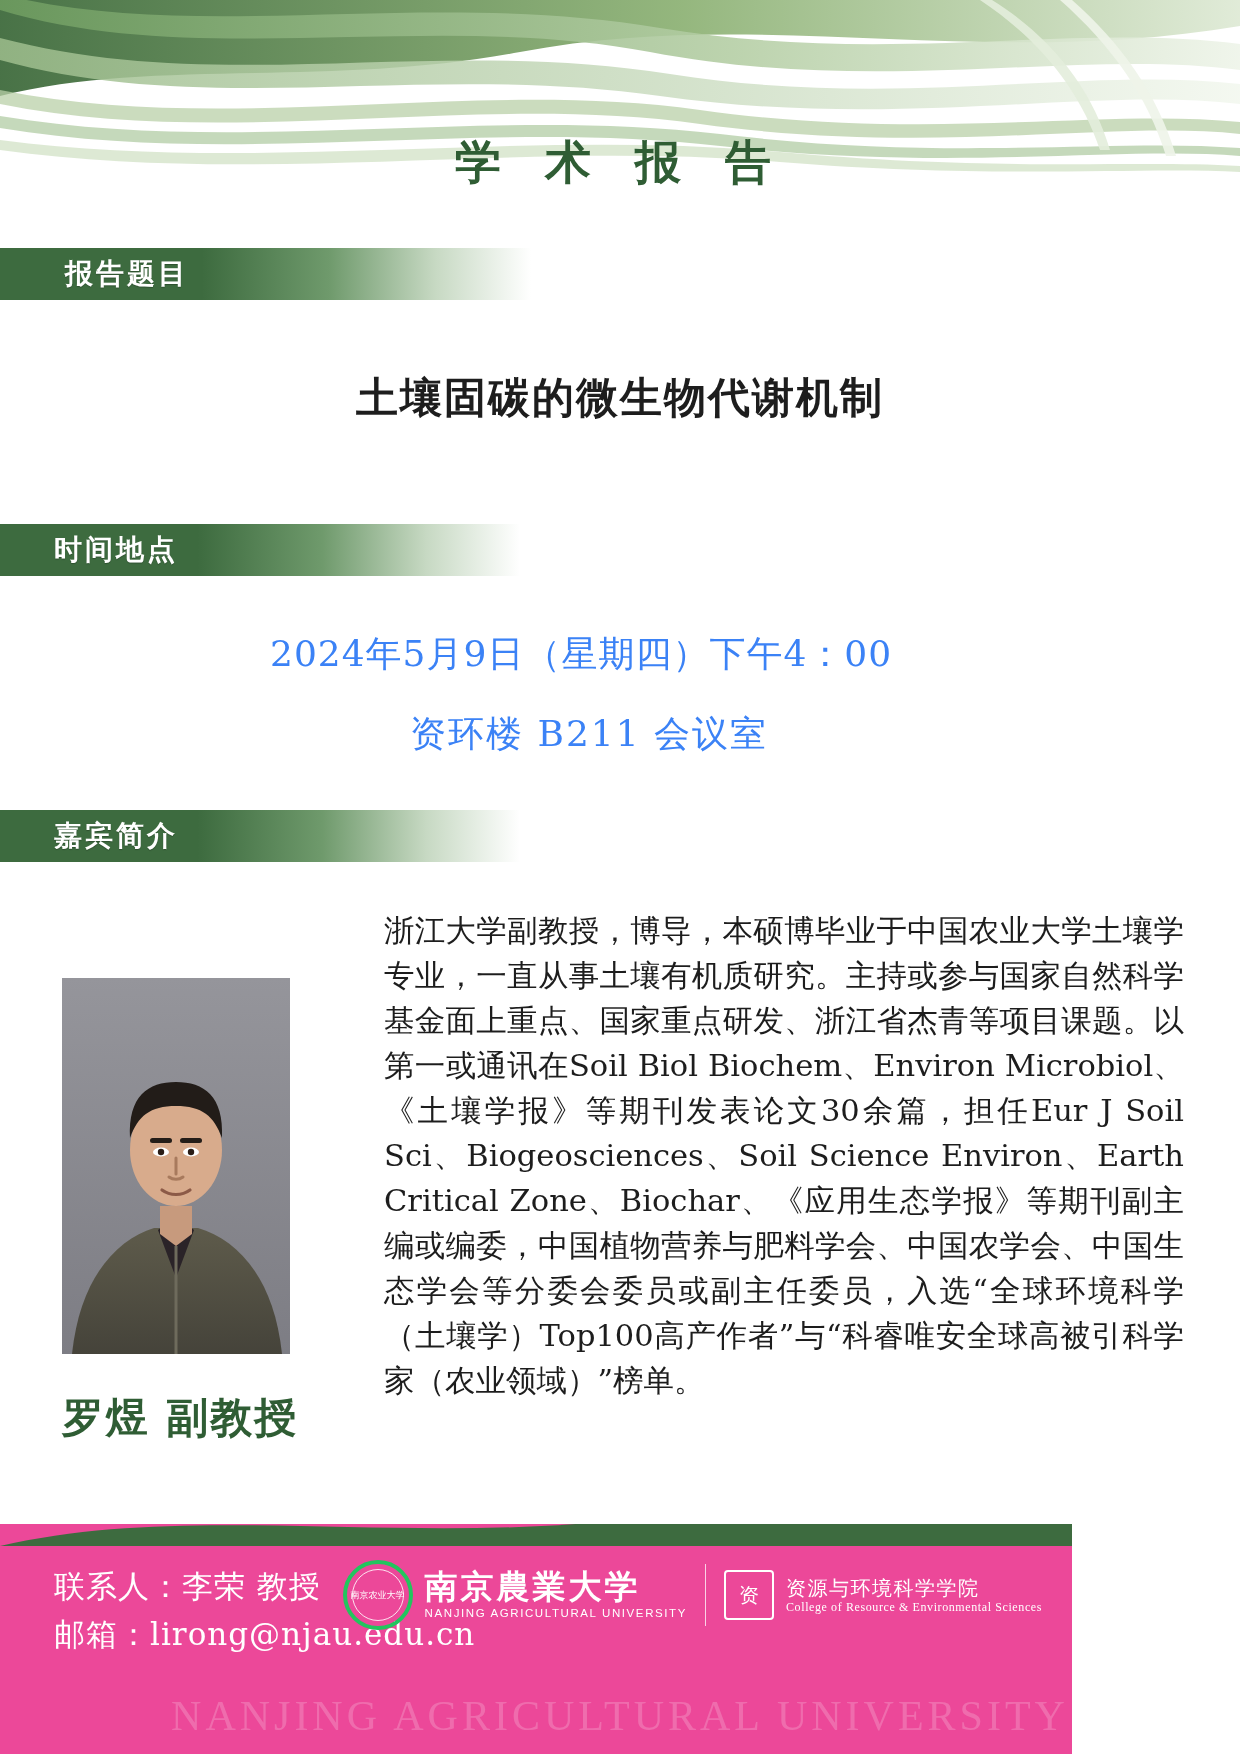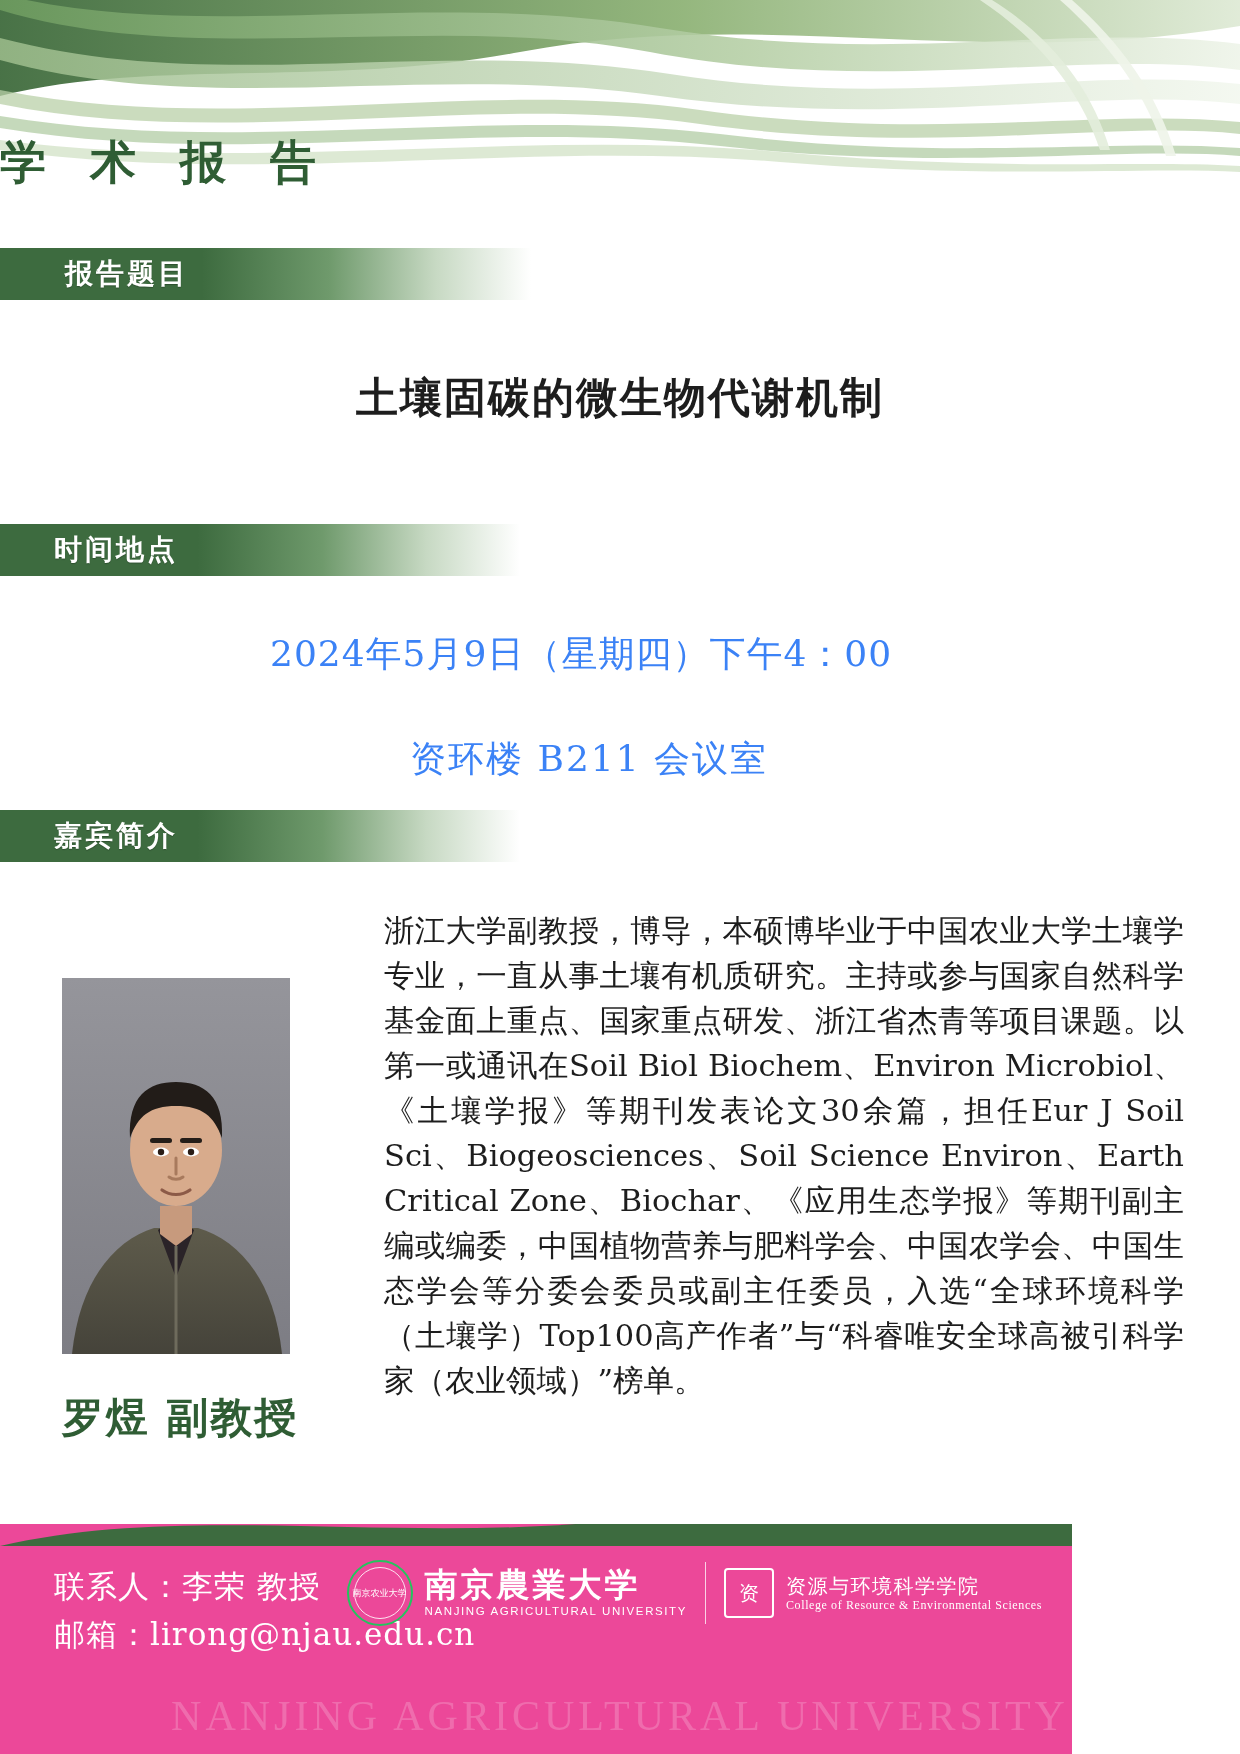--- a/index.html
+++ b/index.html
@@ -25,20 +25,21 @@
     overflow: hidden;
   }
   .top-ribbon svg { display: block; }
 
   
   .poster-title {
     position: absolute;
     top: 132px;
     left: 0;
     width: 1240px;
+    text-align: center;
     font-size: 46px;
     letter-spacing: 14px;
     color: #2f5d34;
     font-family: "DejaVu Sans", sans-serif;
     font-weight: 700;
   }
 
   
   .section-bar {
     position: absolute;
@@ -79,21 +80,21 @@
   
   .time-line {
     position: absolute;
     left: 270px;
     width: 760px;
     font-size: 36px;
     color: #3b82f6;
     font-family: "DejaVu Serif", serif;
   }
   #time-line-1 { top: 630px; letter-spacing: 1px; }
-  #time-line-2 { top: 710px; padding-left: 140px; letter-spacing: 2px; margin-top: 25px; }
+  #time-line-2 { top: 710px; padding-left: 140px; letter-spacing: 2px; }
 
   
   .photo-frame {
     position: absolute;
     top: 978px;
     left: 62px;
     width: 228px;
     height: 376px;
     background: #8a8a90;
     overflow: hidden;
@@ -163,21 +164,21 @@
     position: absolute;
     right: 30px;
     top: 36px;
     display: flex;
     align-items: center;
     gap: 18px;
   }
   .logo-unit { display: flex; align-items: center; gap: 12px; }
   .seal {
     width: 62px; height: 62px;
-    border: 2px solid #22c55e;
+    border: 4px solid #22c55e;
     border-radius: 50%;
     position: relative;
     flex: none;
   }
   .seal::after {
     content: "";
     position: absolute;
     inset: 5px;
     border: 1px solid rgba(255,255,255,.85);
     border-radius: 50%;

